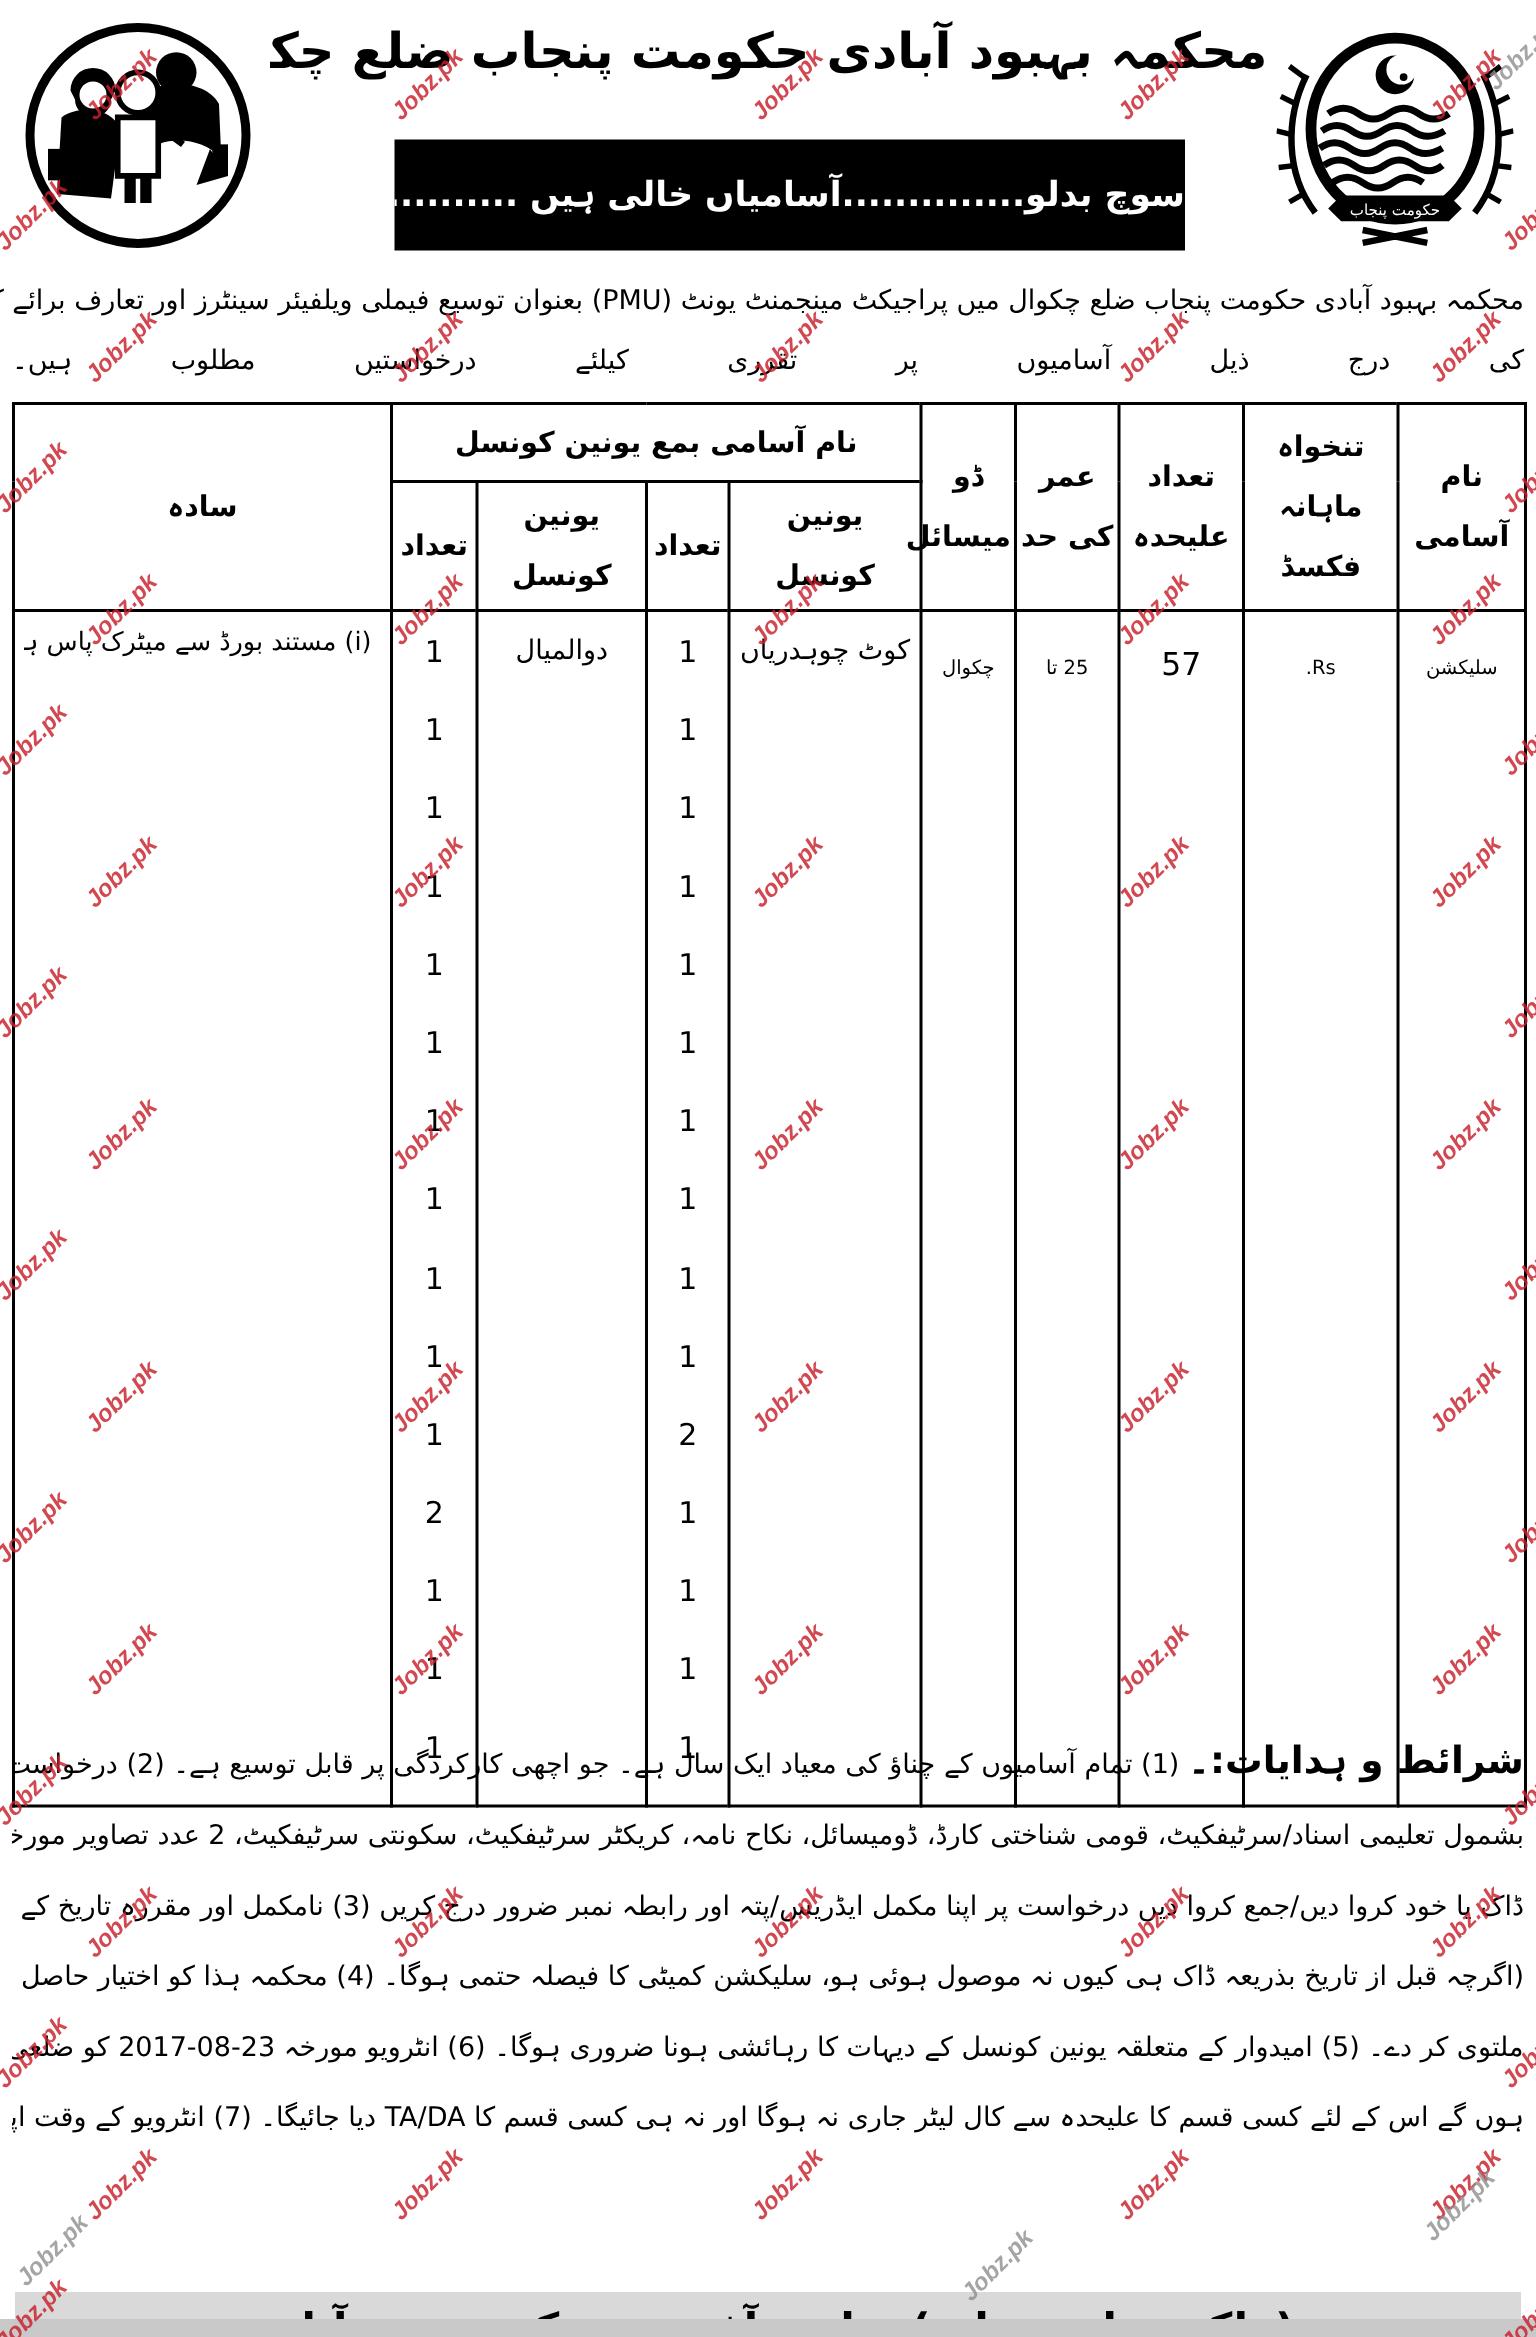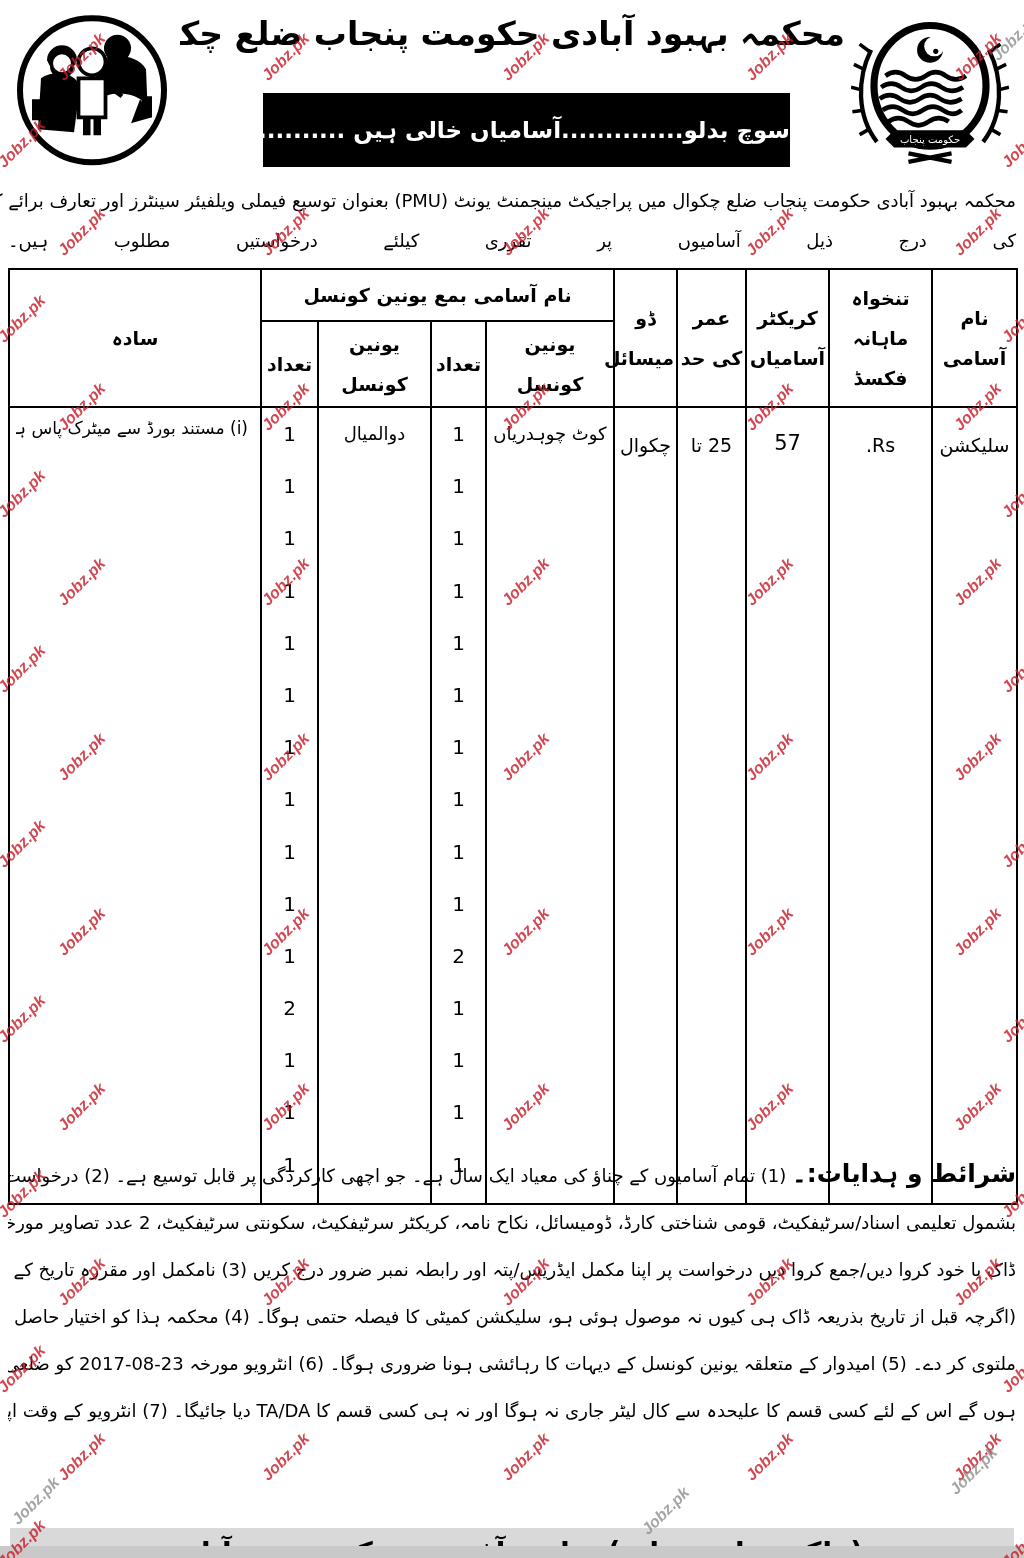--- a/index.html
+++ b/index.html
@@ -24,21 +24,21 @@
   .intro{position:absolute;left:8px;top:181px;width:1008px;direction:rtl;font-size:18px;}
   .intro .line{white-space:nowrap;text-align:justify;text-align-last:justify;line-height:40px;}
 
   
   .tablewrap{position:absolute;left:8px;top:268px;width:1008px;}
   table{border-collapse:collapse;direction:rtl;width:1008px;table-layout:fixed;}
   th,td{border:2px solid #000;padding:0;}
   thead th{font-size:19px;font-weight:bold;line-height:40px;vertical-align:middle;padding:2px 2px;}
   .group-head{line-height:46px;}
   tbody td{vertical-align:top;height:783px;overflow:hidden;}
-  .cell-lines div{height:51px;line-height:51px;text-align:center;font-size:19px;white-space:nowrap;overflow:hidden;}
+  .cell-lines div{height:51px;line-height:51px;text-align:center;font-size:13px;white-space:nowrap;overflow:hidden;}
   .cell-top{padding-top:12px;}
   .uc-col div{height:52.2px;line-height:52.2px;text-align:center;font-size:18px;white-space:nowrap;overflow:hidden;}
   .cnt-col div{height:52.2px;line-height:52.2px;text-align:center;font-size:20px;font-family:"DejaVu Sans",sans-serif;}
   .posts-val{font-size:21px;text-align:center;line-height:46px;}
   .elig div{height:41.2px;line-height:41.2px;font-size:17px;padding:0 6px;white-space:nowrap;
             text-align:justify;text-align-last:justify;overflow:hidden;}
 
   
   .terms{position:absolute;left:8px;top:1150px;width:1008px;direction:rtl;font-size:18px;}
   .terms .tline{white-space:nowrap;text-align:justify;text-align-last:justify;line-height:47px;overflow:hidden;}
@@ -200,21 +200,21 @@
           <col style="width:128px">
         <col style="width:55px">
           <col style="width:113px">
           <col style="width:57px">
         <col style="width:252px">
       </colgroup>
       <thead>
         <tr>
           <th rowspan="2">نام آسامی</th>
           <th rowspan="2">تنخواہ ماہانہ فکسڈ</th>
-          <th rowspan="2">کریکٹر آسامیاں</th>
+          <th rowspan="2">تعداد علیحدہ</th>
           <th rowspan="2">عمر کی حد</th>
           <th rowspan="2">ڈو میسائل</th>
           <th colspan="4" class="group-head">نام آسامی بمع یونین کونسل</th>
           <th rowspan="2">سادہ</th>
         </tr>
         <tr>
           <th>یونین کونسل</th>
           <th>تعداد</th>
           <th>یونین کونسل</th>
           <th>تعداد</th>

